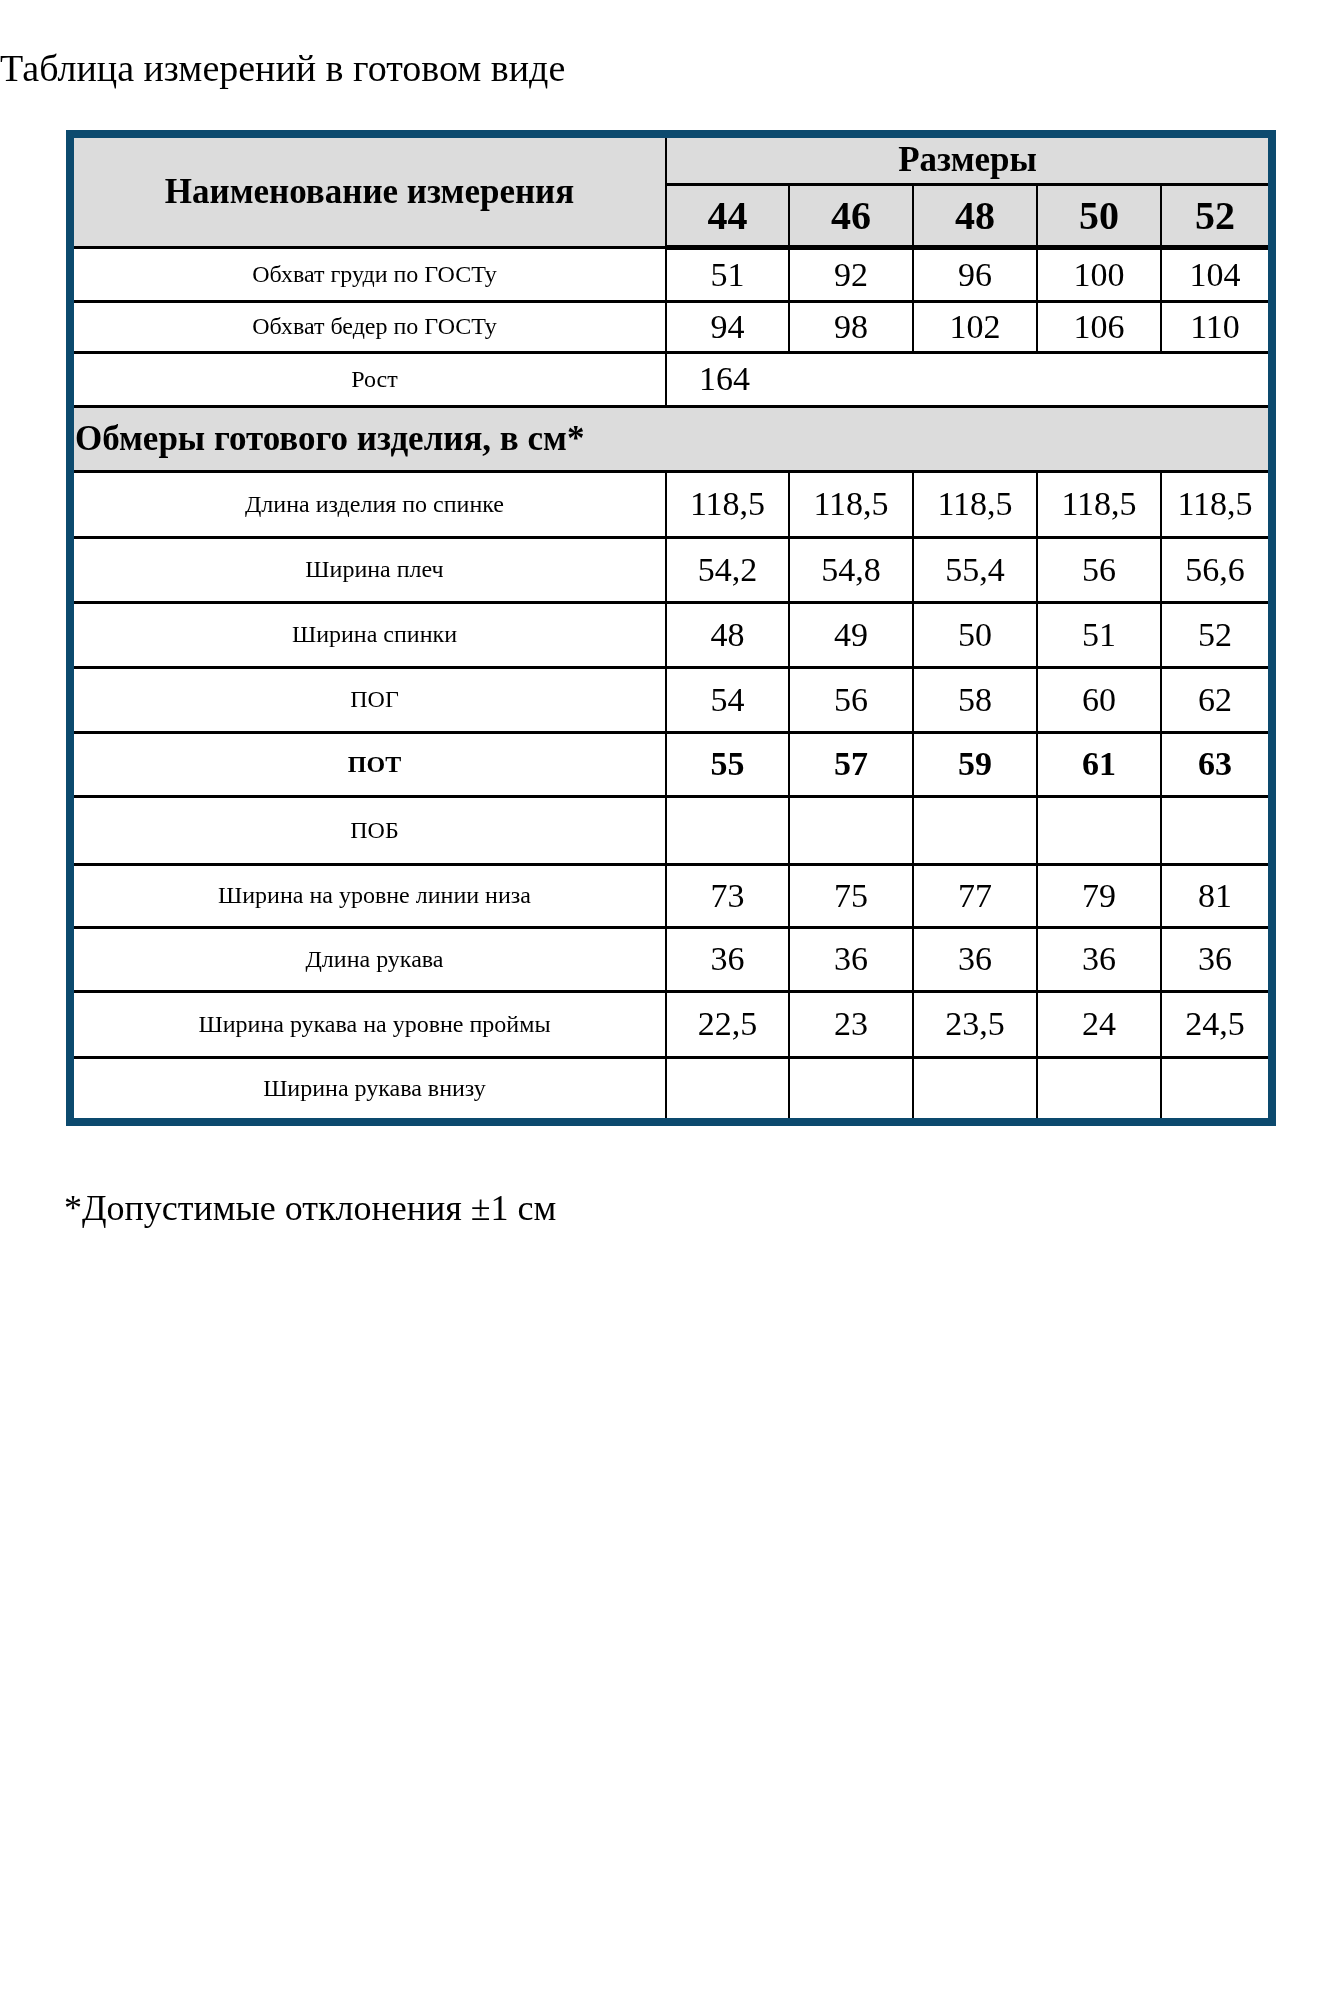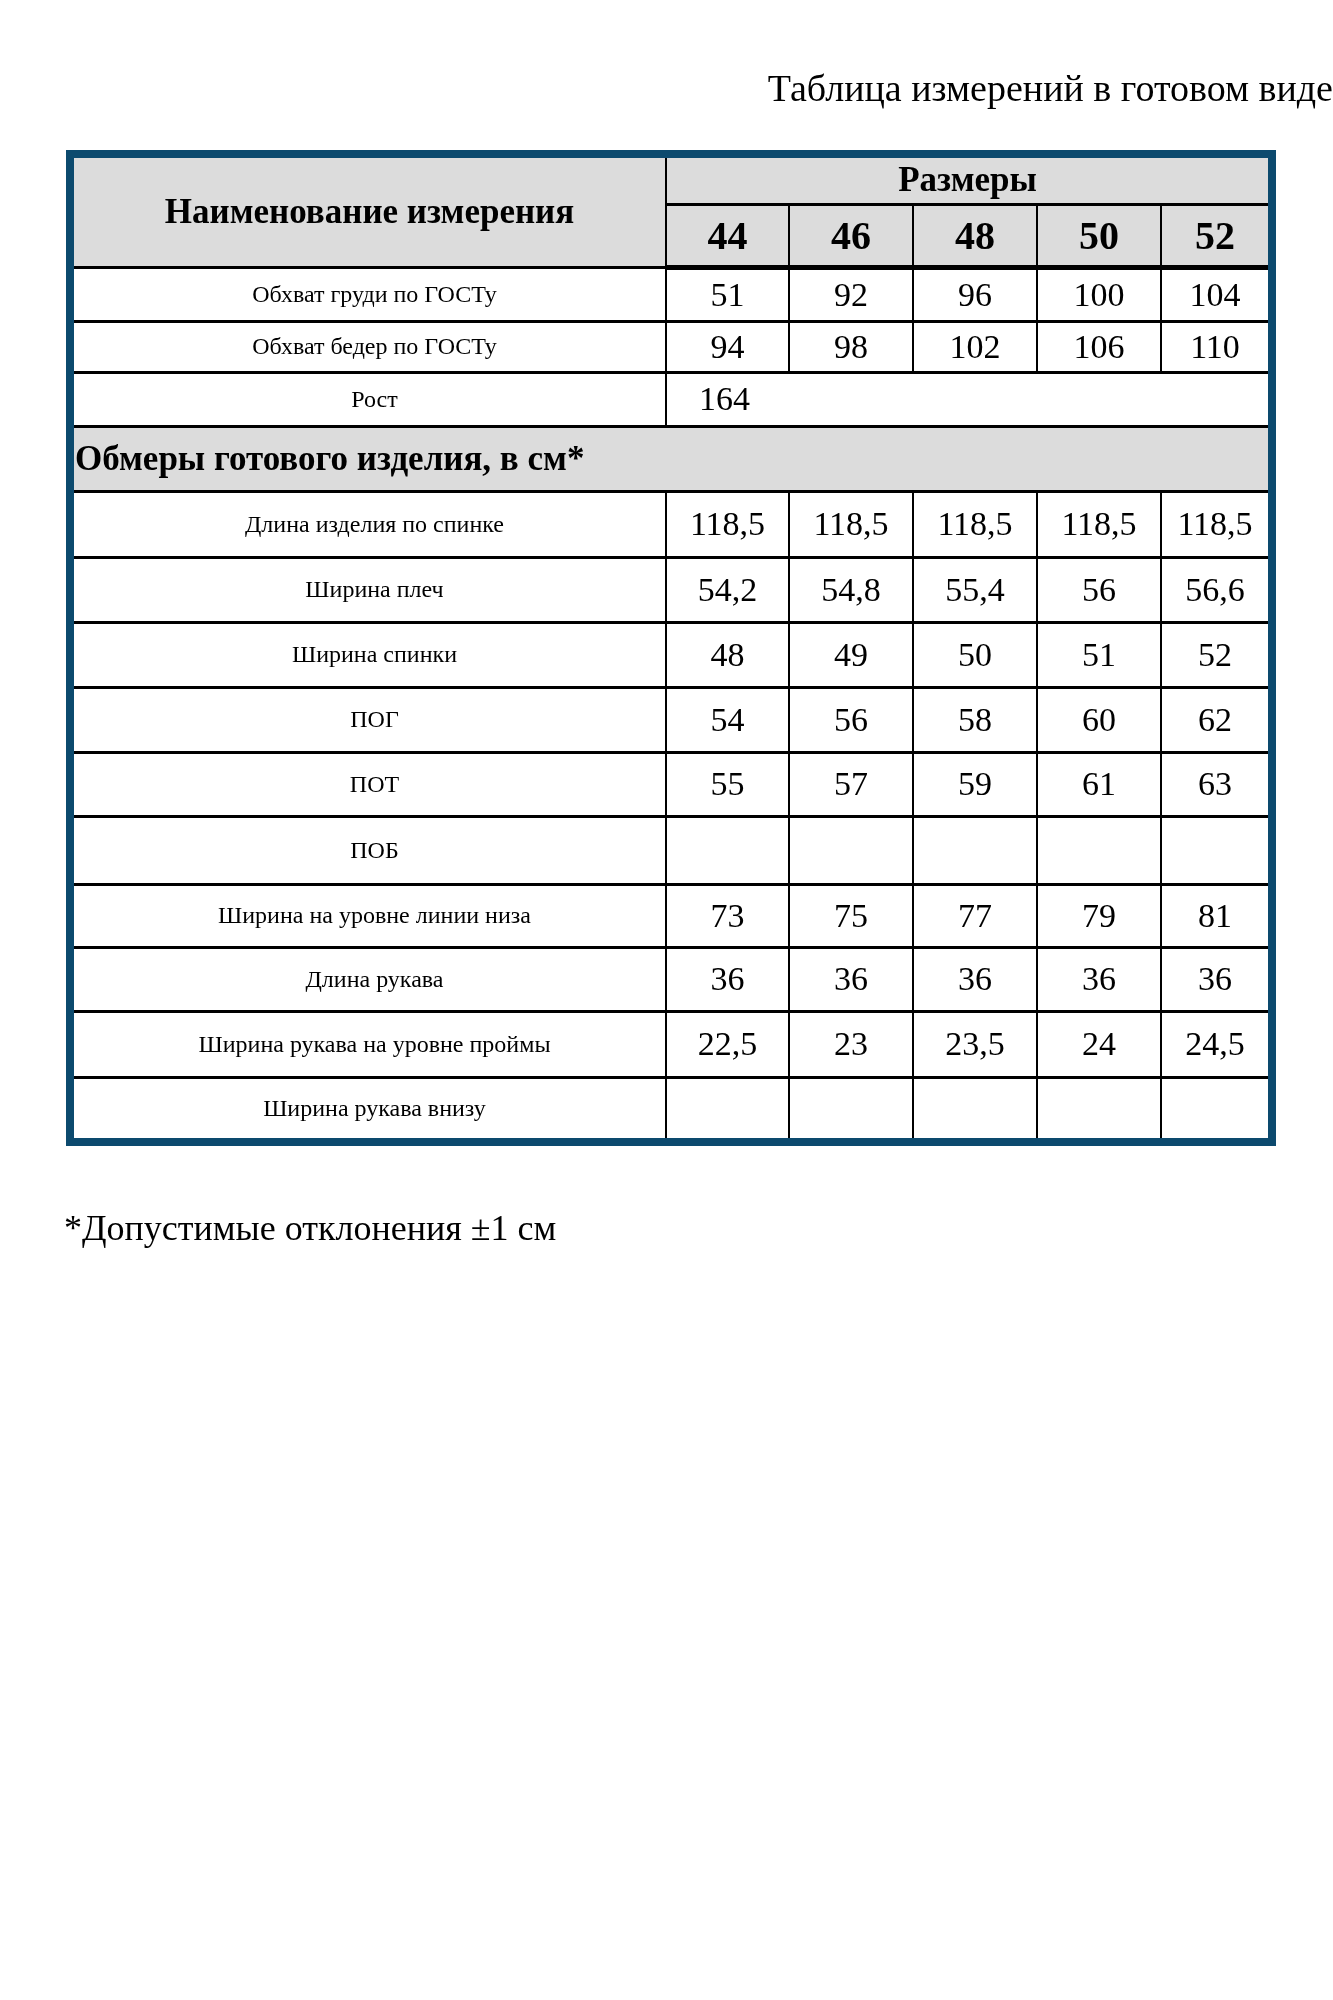--- a/index.html
+++ b/index.html
@@ -16,22 +16,22 @@
 
   .brand {
     padding-top: 66px;
     text-align: center;
     font-weight: bold;
     font-size: 50px;
     line-height: 52px;
     letter-spacing: 1px;
   }
   .subtitle {
-    margin-top: 68px;
-    text-align: right;
+    margin-top: 48px;
+    text-align: left;
     font-size: 38px;
     line-height: 40px;
   }
   .product {
     margin-top: 38px;
     text-align: center;
     font-weight: bold;
     font-size: 46px;
     line-height: 48px;
   }
@@ -164,21 +164,21 @@
           <td class="value-cell">52</td>
         </tr>
         <tr style="height: 65px;">
           <td class="label-cell">ПОГ</td>
           <td class="value-cell">54</td>
           <td class="value-cell">56</td>
           <td class="value-cell">58</td>
           <td class="value-cell">60</td>
           <td class="value-cell">62</td>
         </tr>
-        <tr style="height: 64px;">
+        <tr style="height: 64px; font-weight: bold;">
           <td class="label-cell">ПОТ</td>
           <td class="value-cell">55</td>
           <td class="value-cell">57</td>
           <td class="value-cell">59</td>
           <td class="value-cell">61</td>
           <td class="value-cell">63</td>
         </tr>
         <tr style="height: 68px;">
           <td class="label-cell">ПОБ</td>
           <td class="value-cell"></td>

